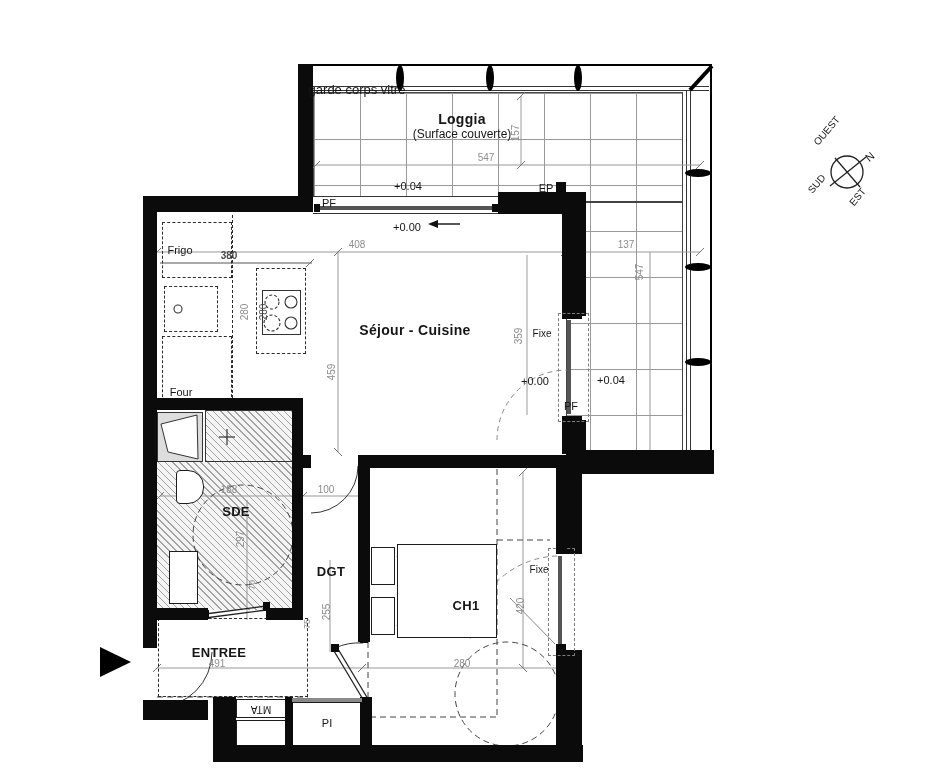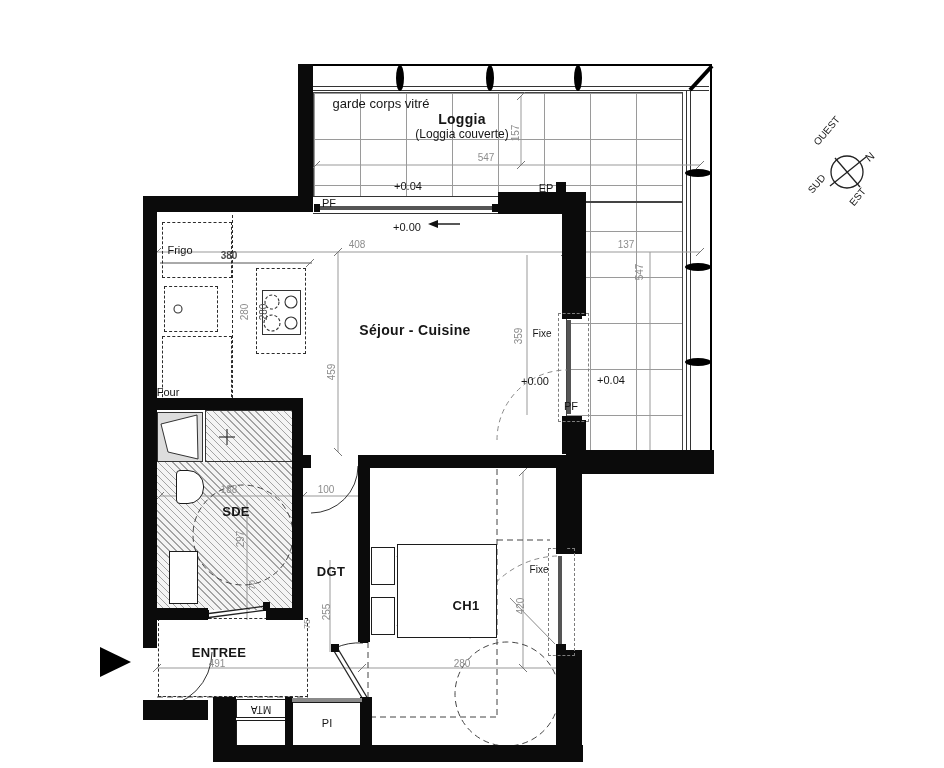--- a/index.html
+++ b/index.html
@@ -223,37 +223,37 @@
 
   <div class="box fur" style="left:397px;top:544px;width:100px;height:94px;"></div>
   <div class="box fur" style="left:371px;top:547px;width:24px;height:38px;"></div>
   <div class="box fur" style="left:371px;top:597px;width:24px;height:38px;"></div>
 
   <div class="dash fur" style="left:158px;top:618px;width:150px;height:79px;border-width:1px;"></div>
   <div class="box fur" style="left:236px;top:699px;width:50px;height:19px;border-width:1px;"></div>
   <div class="box fur" style="left:236px;top:720px;width:50px;height:26px;border-width:1px;"></div>
   <div class="box fur" style="left:292px;top:702px;width:70px;height:44px;border-width:1px;"></div>
 
-  <div class="lbl lab" style="left:357px;top:103px;font-size:13px;margin-left:24px;">garde corps vitré</div>
+  <div class="lbl lab" style="left:357px;top:89px;font-size:13px;">garde corps vitré</div>
   <div class="lbl lab b big" style="left:462px;top:119px;">Loggia</div>
-  <div class="lbl lab" style="left:462px;top:134px;font-size:12px;">(Loggia couverte)</div>
+  <div class="lbl lab" style="left:462px;top:134px;font-size:12px;">(Surface couverte)</div>
   <div class="lbl lab g v" style="left:516px;top:133px;">157</div>
   <div class="lbl lab g" style="left:486px;top:158px;">547</div>
   <div class="lbl lab" style="left:408px;top:186px;">+0.04</div>
   <div class="lbl lab" style="left:546px;top:188px;">EP</div>
   <div class="lbl lab" style="left:329px;top:203px;">PF</div>
   <div class="lbl lab" style="left:407px;top:227px;">+0.00</div>
   <div class="lbl lab g" style="left:357px;top:245px;">408</div>
   <div class="lbl lab g" style="left:626px;top:245px;">137</div>
   <div class="lbl lab g v" style="left:640px;top:272px;">547</div>
   <div class="lbl lab" style="left:180px;top:250px;">Frigo</div>
   <div class="lbl lab dk" style="left:229px;top:256px;font-weight:bold;">380</div>
   <div class="lbl lab g v" style="left:245px;top:312px;">280</div>
   <div class="lbl lab dk v" style="left:264px;top:312px;">280</div>
-  <div class="lbl lab" style="left:168px;top:392px;">Four</div>
+  <div class="lbl lab" style="left:181px;top:392px;">Four</div>
   <div class="lbl lab b big" style="left:415px;top:330px;">Séjour - Cuisine</div>
   <div class="lbl lab g v" style="left:332px;top:372px;">459</div>
   <div class="lbl lab g v" style="left:519px;top:336px;">359</div>
   <div class="lbl lab" style="left:542px;top:334px;font-size:10px;">Fixe</div>
   <div class="lbl lab" style="left:535px;top:381px;">+0.00</div>
   <div class="lbl lab" style="left:611px;top:380px;">+0.04</div>
   <div class="lbl lab" style="left:571px;top:406px;">PF</div>
   <div class="lbl lab b" style="left:236px;top:511px;">SDE</div>
   <div class="lbl lab g" style="left:229px;top:490px;">188</div>
   <div class="lbl lab g v" style="left:241px;top:539px;">297</div>

